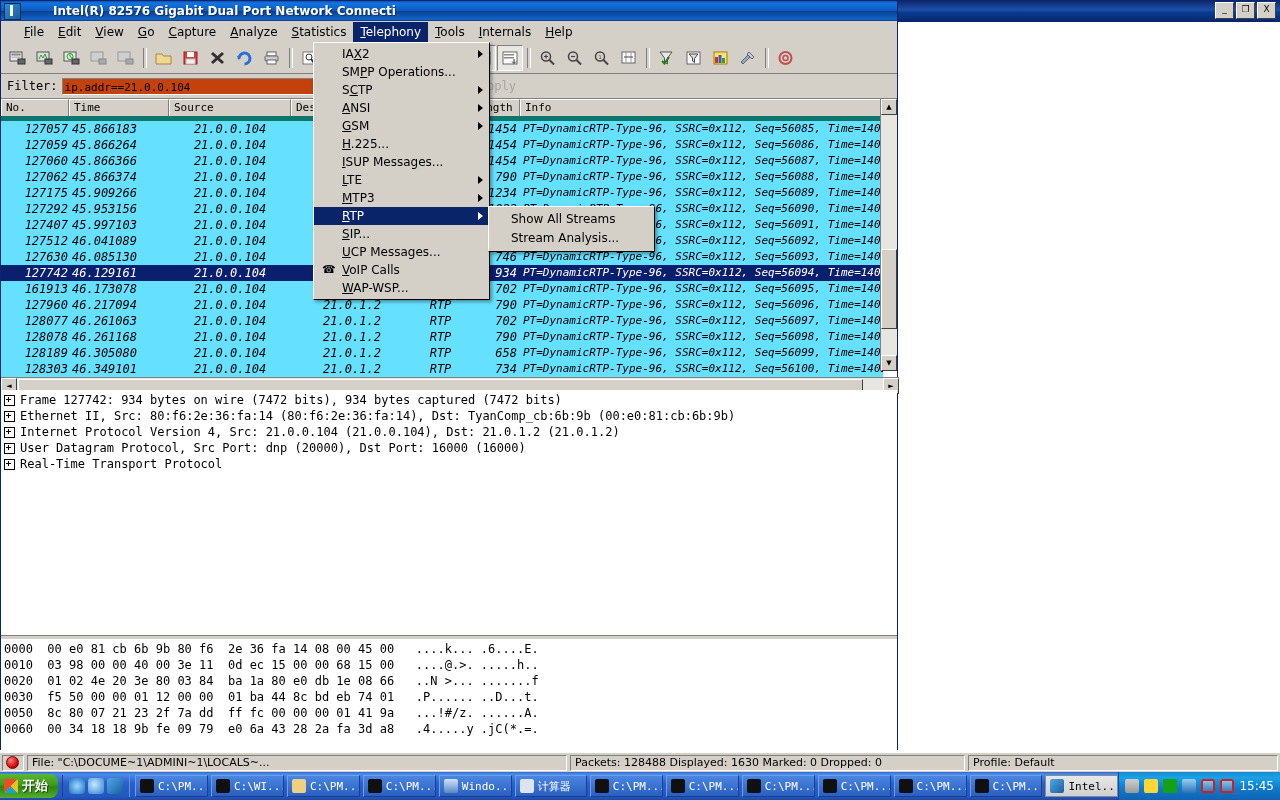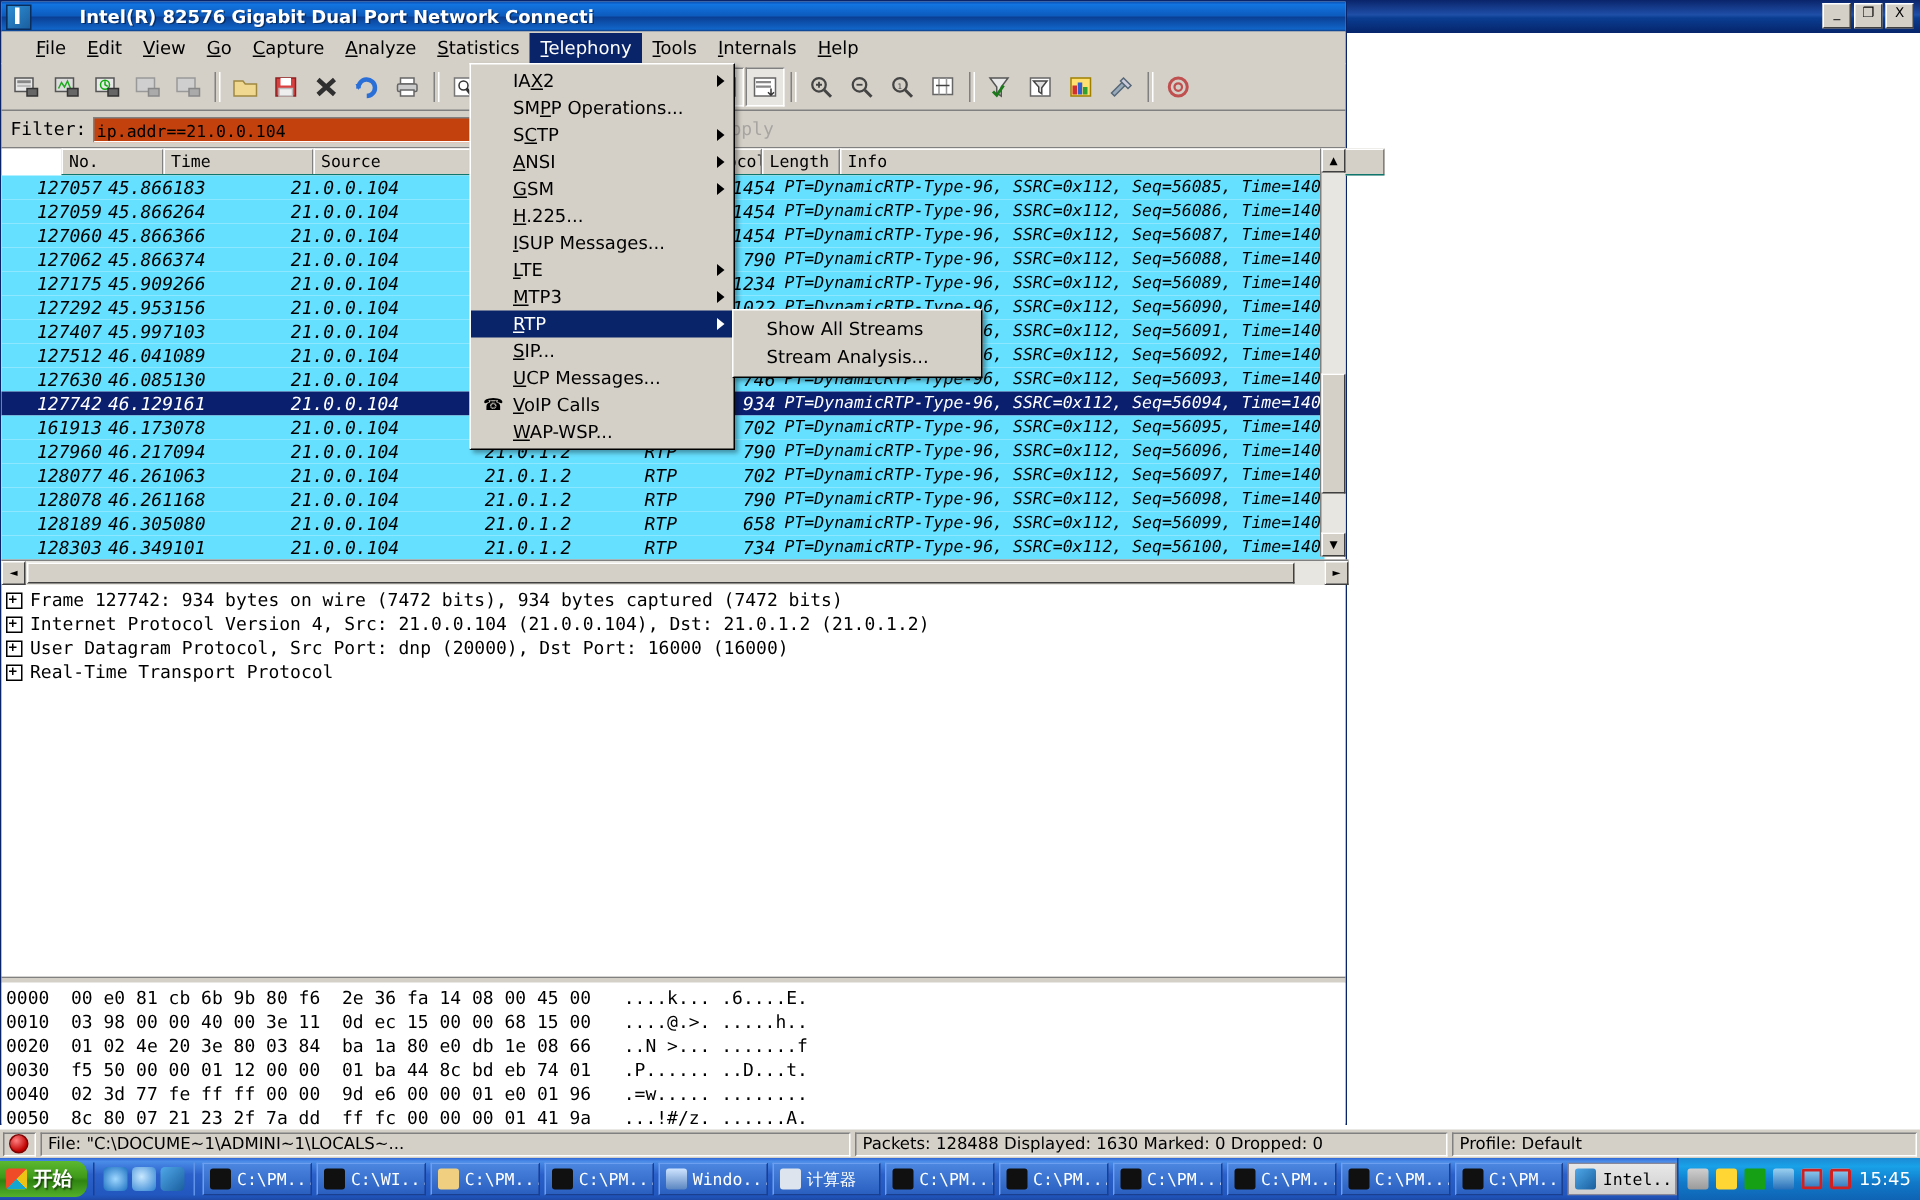--- a/index.html
+++ b/index.html
@@ -115,21 +115,21 @@
     overflow:hidden; white-space:nowrap;
   }
   .filter-btn {
     font-family: "DejaVu Sans Mono", monospace; font-size: 12px; color: #000;
     padding: 1px 8px; background: #d4d0c8; border: 1px solid transparent;
   }
   .filter-btn.disabled { color: #a8a4a0; }
 
   
   .pktlist-wrap { position: relative; background:#ffffff; }
-  .colhdr { display: flex; height: 17px; background: #d4d0c8; border-bottom:1px solid #0f766e;margin-left:40px;}
+  .colhdr { display: flex; height: 17px; background: #d4d0c8; border-bottom:5px solid #0f766e;}
   .colhdr div {
     font-family: "DejaVu Sans Mono", monospace; font-size: 11px; color: #000;
     padding: 1px 0 0 4px; box-sizing: border-box;
     border-right: 1px solid #808080; border-left:1px solid #fff; border-top:1px solid #fff;
     background:#d4d0c8; overflow:hidden; white-space:nowrap;
   }
   .c-no { width: 68px; }
   .c-time { width: 100px; }
   .c-src { width: 122px; }
   .c-dst { width: 122px; }
@@ -173,21 +173,21 @@
   .hscroll {
     height: 16px; background: #e8e6e0; display:flex; align-items:center;
     border-top: 1px solid #808080; position: relative;
   }
   .hs-thumb { position:absolute; height:14px; background:#d4d0c8;
     border:1px solid #fff; border-right-color:#404040; border-bottom-color:#404040; box-sizing:border-box;}
 
   
   .details {
     background: #ffffff; font-family: "DejaVu Sans Mono", monospace; font-size: 12px;
-    color: #000; padding: 2px 0 16px 3px; overflow: hidden; position: relative;
+    color: #000; padding: 2px 0 0 3px; overflow: hidden; position: relative;
   }
   .dline { height: 16px; line-height: 16px; white-space: nowrap; display:flex; align-items:center; }
   .expander {
     display:inline-block; width: 9px; height: 9px; border: 1px solid #000;
     margin-right: 5px; position: relative; flex:none; background:#fff;
   }
   .expander::before { content:""; position:absolute; left:1px; top:3px; width:5px; height:1px; background:#000;}
   .expander::after  { content:""; position:absolute; left:3px; top:1px; width:1px; height:5px; background:#000;}
 
   
@@ -710,20 +710,24 @@
     <div class="splitter"></div>
 
     <div class="details" style="height:243px;">
       <div id="detail-lines">
           <div class="dline">
             <span class="expander"></span>
             <span>Frame 127742: 934 bytes on wire (7472 bits), 934 bytes captured (7472 bits)</span>
           </div>
           <div class="dline">
             <span class="expander"></span>
+            <span>Ethernet II, Src: 80:f6:2e:36:fa:14 (80:f6:2e:36:fa:14), Dst: TyanComp_cb:6b:9b (00:e0:81:cb:6b:9b)</span>
+          </div>
+          <div class="dline">
+            <span class="expander"></span>
             <span>Internet Protocol Version 4, Src: 21.0.0.104 (21.0.0.104), Dst: 21.0.1.2 (21.0.1.2)</span>
           </div>
           <div class="dline">
             <span class="expander"></span>
             <span>User Datagram Protocol, Src Port: dnp (20000), Dst Port: 16000 (16000)</span>
           </div>
           <div class="dline">
             <span class="expander"></span>
             <span>Real-Time Transport Protocol</span>
           </div>
@@ -731,21 +735,20 @@
     </div>
 
     <div class="splitter" style="border-top:1px solid #808080;"></div>
 
     <div class="hexpane" style="height:118px;">
       <div id="hex-lines">
           <div class="hexline">0000  00 e0 81 cb 6b 9b 80 f6  2e 36 fa 14 08 00 45 00   ....k... .6....E.</div>
           <div class="hexline">0010  03 98 00 00 40 00 3e 11  0d ec 15 00 00 68 15 00   ....@.&gt;. .....h..</div>
           <div class="hexline">0020  01 02 4e 20 3e 80 03 84  ba 1a 80 e0 db 1e 08 66   ..N &gt;... .......f</div>
           <div class="hexline">0030  f5 50 00 00 01 12 00 00  01 ba 44 8c bd eb 74 01   .P...... ..D...t.</div>
-          <div class="hexline">0040  02 3d 77 fe ff ff 00 00  9d e6 00 00 01 e0 01 96   .=w..... ........</div>
           <div class="hexline">0050  8c 80 07 21 23 2f 7a dd  ff fc 00 00 00 01 41 9a   ...!#/z. ......A.</div>
           <div class="hexline">0060  00 34 18 18 9b fe 09 79  e0 6a 43 28 2a fa 3d a8   .4.....y .jC(*.=.</div>
         </div>
     </div>
   </div>
 
   <div class="dropdown" id="telephony-menu">
       <div class="dd-item"><span>IA<u>X</u>2</span><span class="arrow"></span></div>
       <div class="dd-item"><span>SM<u>P</u>P Operations...</span></div>
       <div class="dd-item"><span>S<u>C</u>TP</span><span class="arrow"></span></div>

